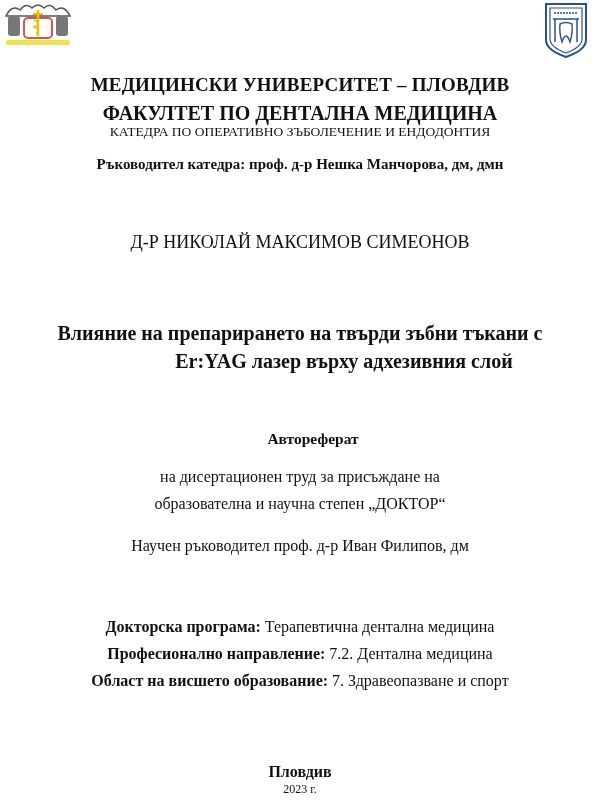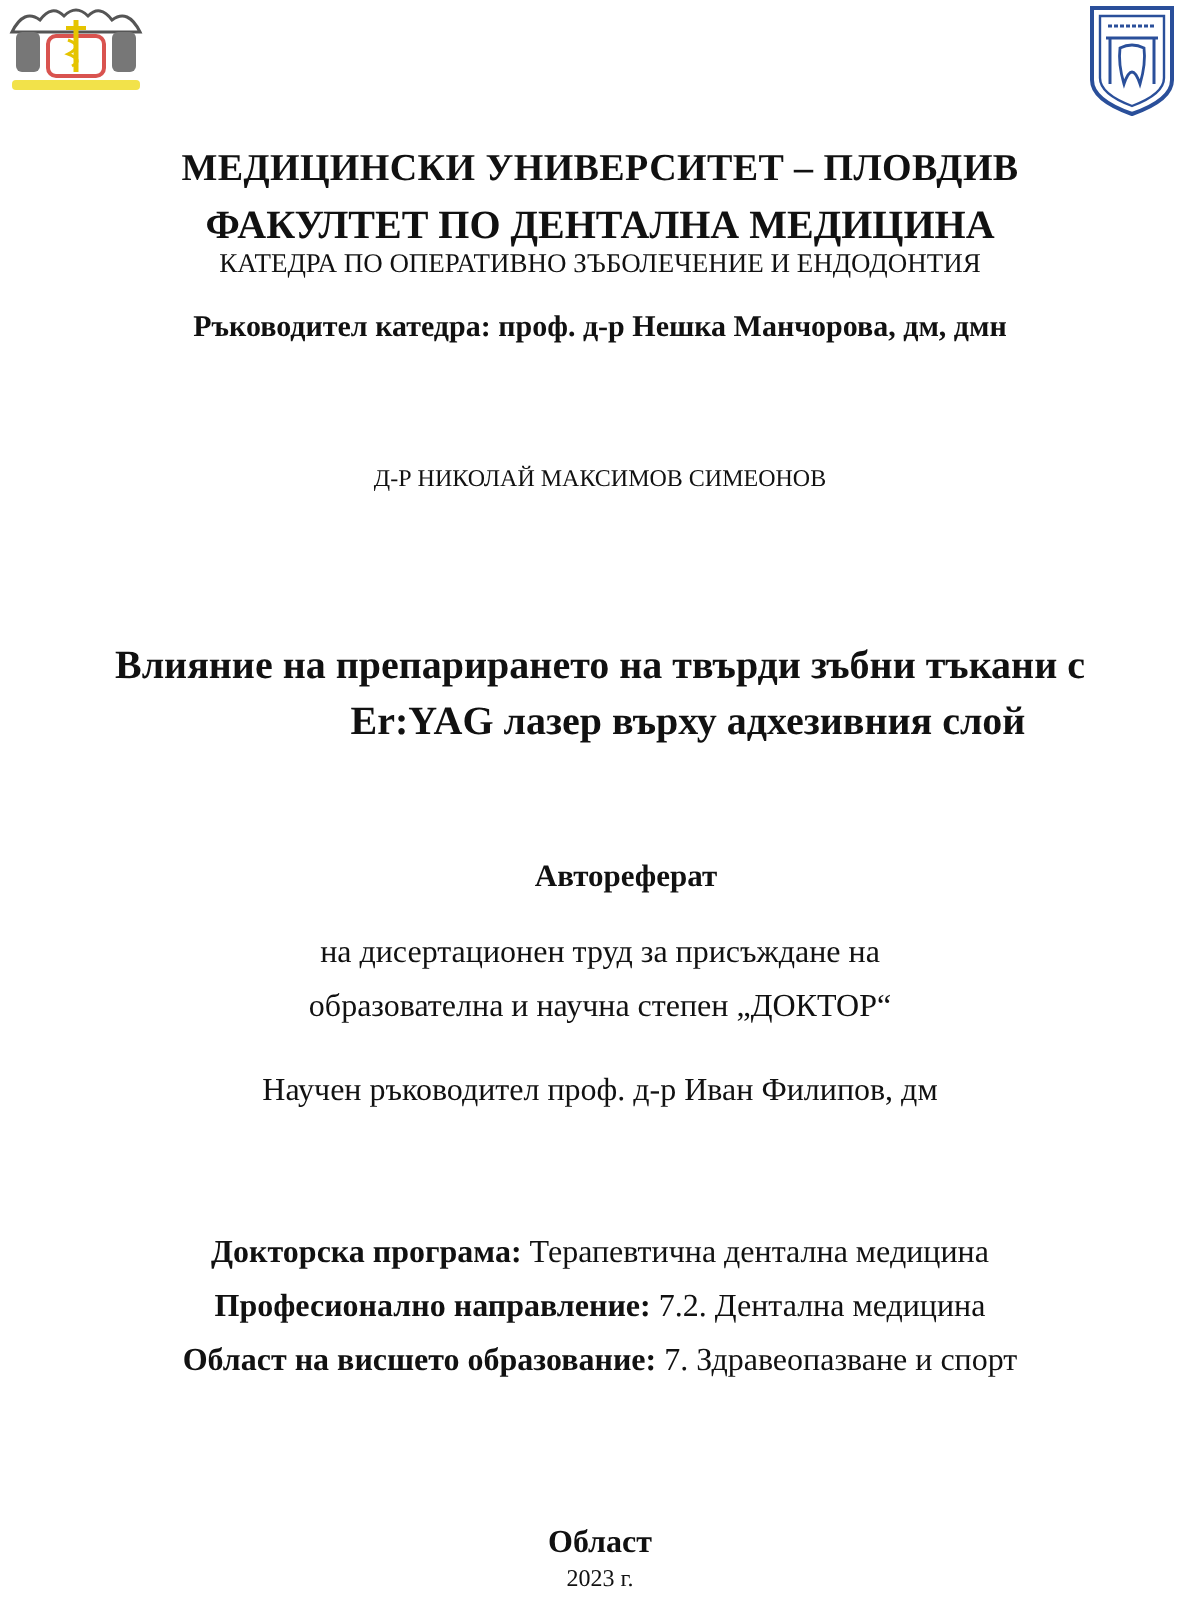--- a/index.html
+++ b/index.html
@@ -8,21 +8,21 @@
       font-family: "Liberation Serif", "DejaVu Serif", serif; color: #111;
     }
     .logo-left { position: absolute; left: 2px; top: 2px; width: 72px; height: 44px; }
     .logo-right { position: absolute; left: 544px; top: 2px; width: 44px; height: 56px; }
     .line { position: absolute; left: 0; width: 600px; text-align: center; white-space: nowrap; }
     .b { font-weight: bold; text-align: center; }
     .uni { top: 74px; font-size: 19px; font-weight: bold; letter-spacing: 0.2px; }
     .fac { top: 102px; font-size: 20px; font-weight: bold; }
     .dept { top: 124px; font-size: 13.5px; }
     .head { top: 156px; font-size: 15px; font-weight: bold; }
-    .author { top: 232px; font-size: 12px; }
+    .author { top: 232px; font-size: 18px; }
     .title1 { top: 322px; font-size: 20px; font-weight: bold; }
     .title2 { top: 350px; font-size: 20px; font-weight: bold; padding-left: 44px; }
     .ar { top: 430px; font-size: 15.5px; font-weight: bold; margin-left: 13px; }
     .sub1 { top: 468px; font-size: 16px; }
     .sub2 { top: 495px; font-size: 16px; }
     .sup { top: 537px; font-size: 16px; }
     .prog { top: 618px; font-size: 16px; }
     .dir { top: 645px; font-size: 16px; }
     .area { top: 672px; font-size: 16px; }
     .city { top: 763px; font-size: 16px; font-weight: bold; }
@@ -79,14 +79,14 @@
 </div>
 <div class="line dir">
   <span class="b">Професионално направление:</span>
   <span>7.2. Дентална медицина</span>
 </div>
 <div class="line area">
   <span class="b">Област на висшето образование:</span>
   <span>7. Здравеопазване и спорт</span>
 </div>
 
-<div class="line city">Област</div>
+<div class="line city">Пловдив</div>
 <div class="line year">2023 г.</div>
 
 </body></html>

